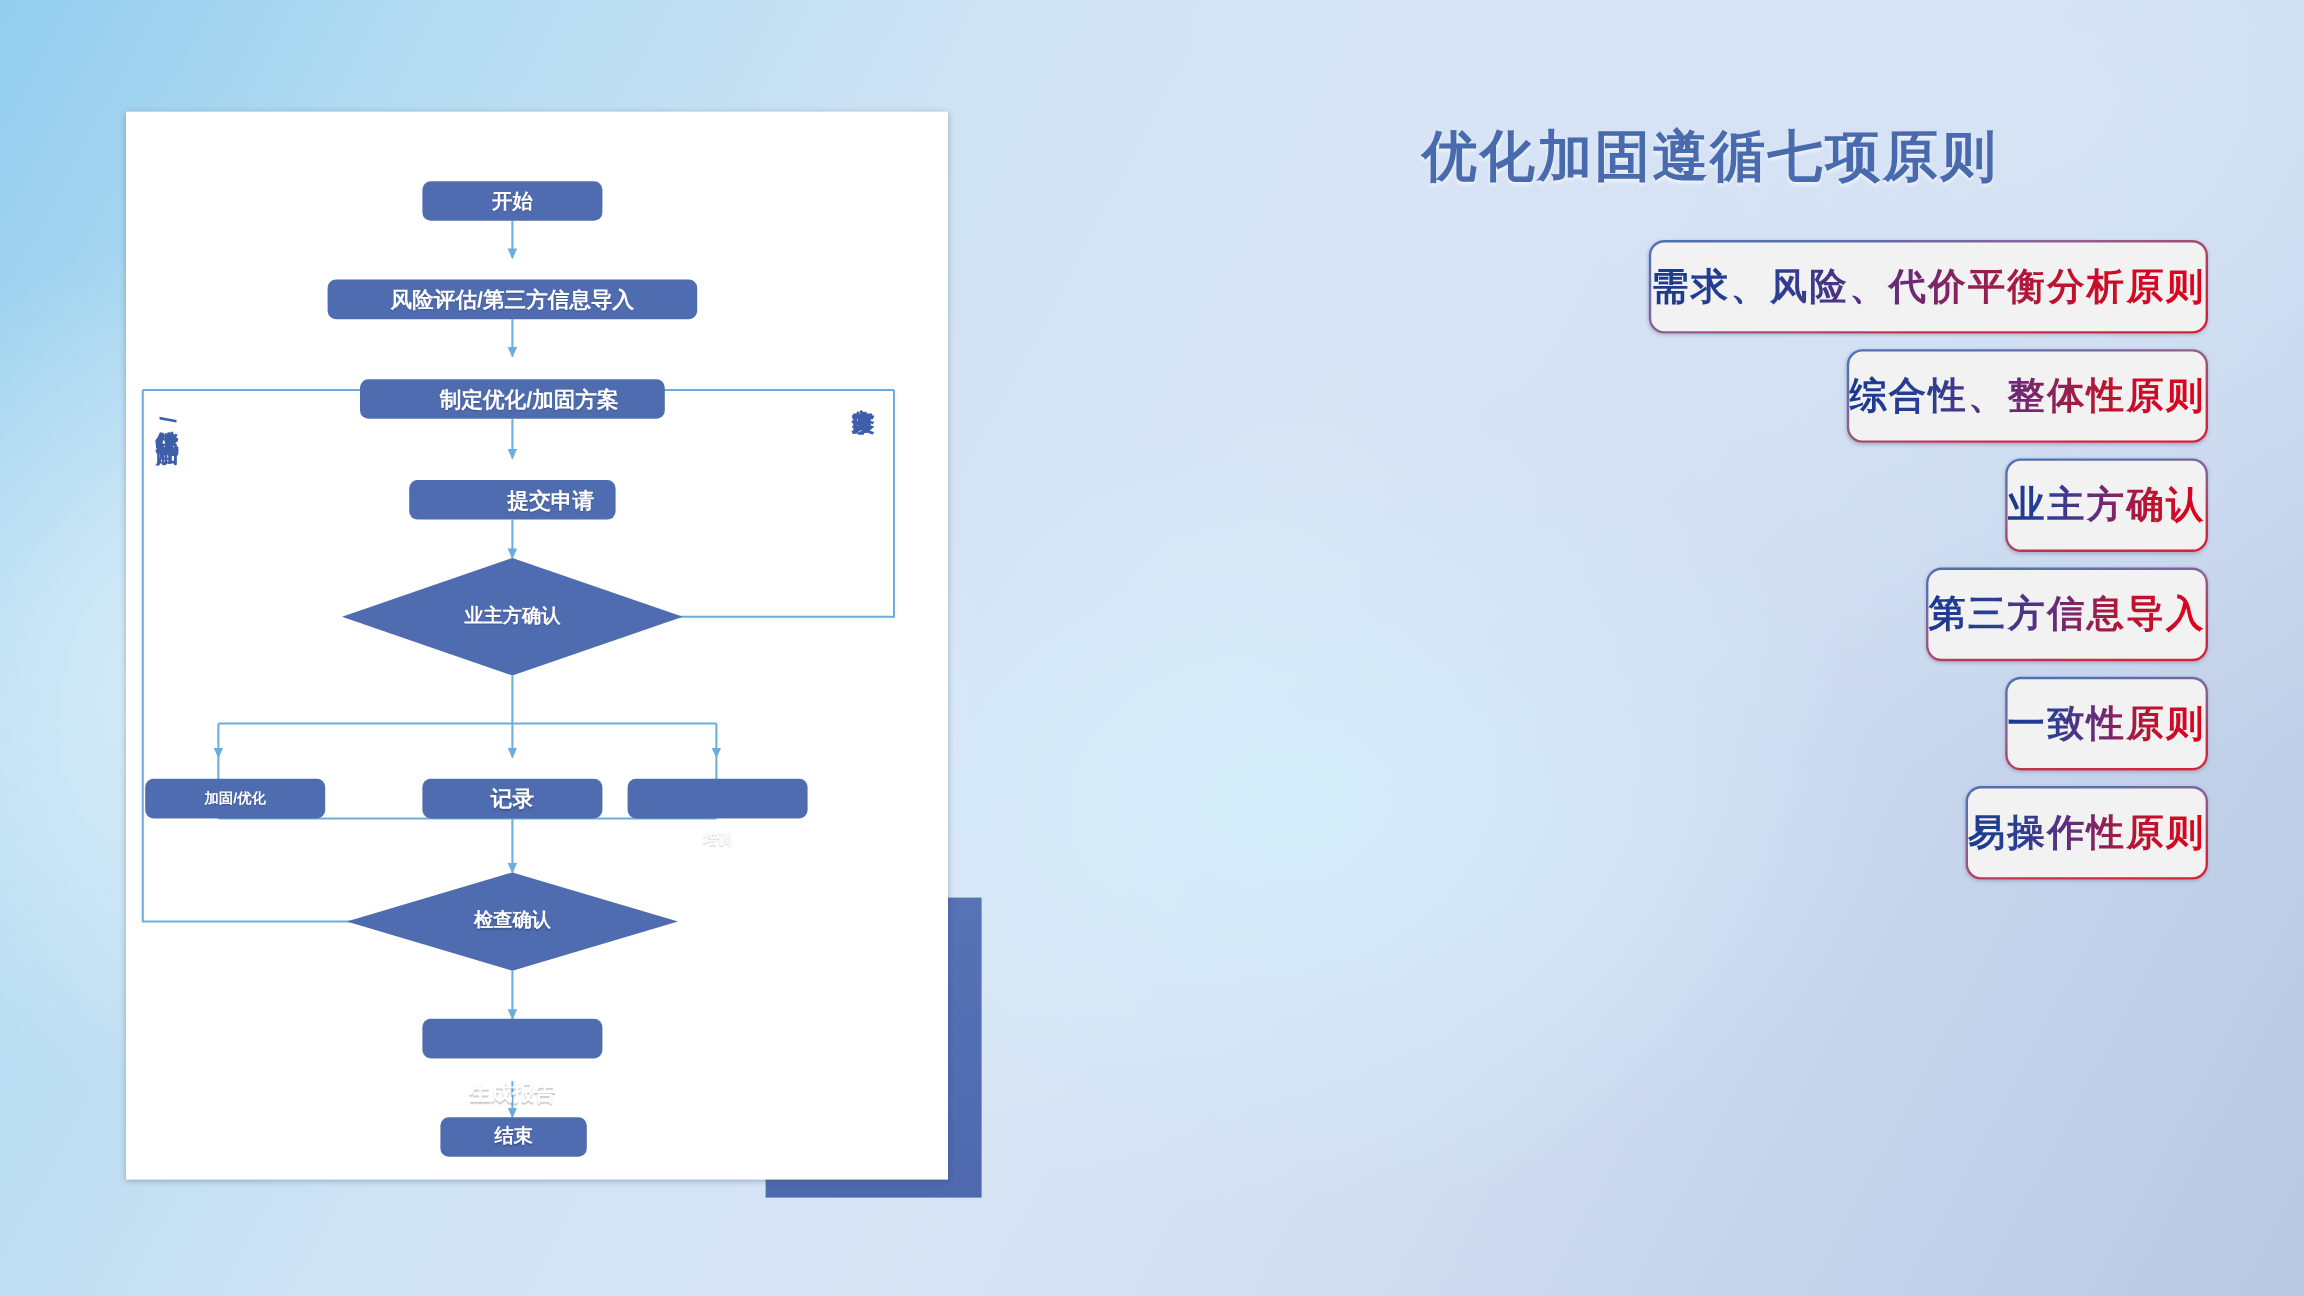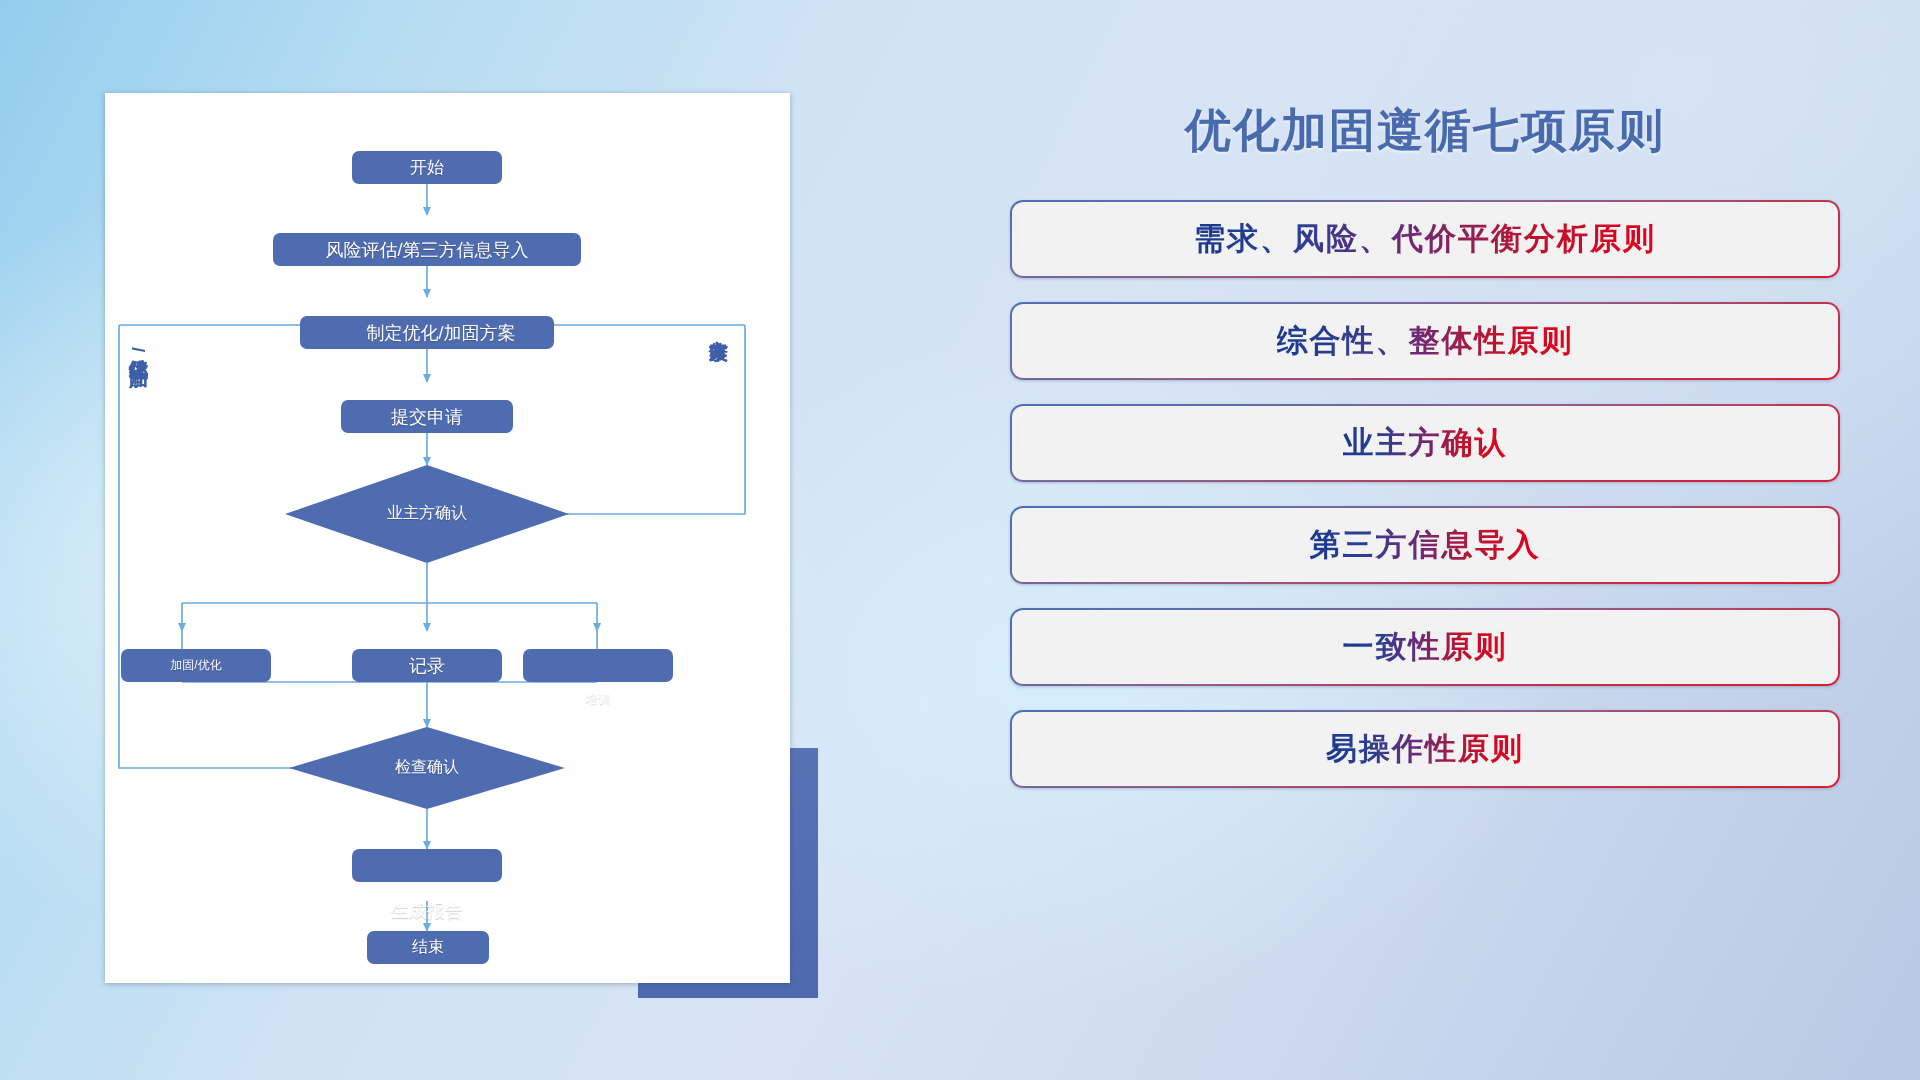--- a/index.html
+++ b/index.html
@@ -36,21 +36,21 @@
     width: 685px; height: 890px;
     background: #ffffff;
     box-shadow: 0 1px 5px rgba(40,60,100,0.35);
   }
   #flow-svg { position: absolute; left: 0; top: 0; }
 
   .fc-label {
     position: absolute;
     display: flex; align-items: center; justify-content: center;
     color: #ffffff;
-    font-weight: normal;
+    font-weight: bold;
     white-space: nowrap;
     pointer-events: none;
     text-shadow: 0 1px 1px rgba(0,0,0,0.22);
   }
 
   .vlabel {
     position: absolute;
     writing-mode: vertical-rl;
     text-orientation: upright;
     color: #3d5fa8;
@@ -72,21 +72,22 @@
     font-size: 46px;
     font-weight: bold;
     color: #4a6aae;
     letter-spacing: 2px;
     text-shadow: 0 2px 3px rgba(255,255,255,0.6);
     margin-bottom: 38px;
   }
   #principle-list {
     display: flex;
     flex-direction: column;
-    gap: 24px;
+    gap: 13px;
+    align-items: flex-end;
   }
   .principle-box {
     position: relative;
     height: 74px;
     border-radius: 13px;
     padding: 2px;
     background: linear-gradient(168deg, #4f6fb4 0%, #5a6fae 18%, #8e5f8f 44%, #c03450 70%, #d81e33 100%);
     box-shadow: 0 1px 3px rgba(40,60,100,0.25);
   }
   .principle-inner {
@@ -176,21 +177,21 @@
         <rect x="418" y="556" width="150" height="33" rx="7" fill="#4f6cb0"></rect>
         <polygon points="322,634 460,675 322,716 184,675" fill="#4f6cb0"></polygon>
         <rect x="247" y="756" width="150" height="33" rx="7" fill="#4f6cb0"></rect>
         <rect x="262" y="838" width="122" height="33" rx="7" fill="#4f6cb0"></rect>
       </g>
     </svg>
 
     <div class="fc-label" style="left:247px; top:58px; width:150px; height:33px; font-size:17px;">开始</div>
     <div class="fc-label" style="left:168px; top:140px; width:308px; height:33px; font-size:18px;">风险评估/第三方信息导入</div>
     <div class="fc-label" style="left:195px; top:223px; width:254px; height:33px; font-size:18px;margin-left:14px;">制定优化/加固方案</div>
-    <div class="fc-label" style="left:236px; top:307px; width:172px; height:33px; font-size:18px;">提交申请</div>
+    <div class="fc-label" style="left:236px; top:307px; width:172px; height:33px; font-size:18px;padding-left:32px;">提交申请</div>
     <div class="fc-label" style="left:222px; top:404px; width:200px; height:33px; font-size:16px;">业主方确认</div>
     <div class="fc-label" style="left:16px;  top:556px; width:150px; height:33px; font-size:12px;">加固/优化</div>
     <div class="fc-label" style="left:247px; top:556px; width:150px; height:33px; font-size:18px;">记录</div>
     <div class="fc-label" style="left:418px; top:556px; width:150px; height:44px; font-size:12px;margin-top:28px;">培训</div>
     <div class="fc-label" style="left:232px; top:658px; width:180px; height:33px; font-size:16px;">检查确认</div>
     <div class="fc-label" style="left:247px; top:801px; width:150px; height:33px; font-size:18px;">生成报告</div>
     <div class="fc-label" style="left:262px; top:838px; width:122px; height:33px; font-size:16px;">结束</div>
 
     <div class="vlabel slashy" style="left:24px; top:250px; height:150px;">继续优化/加固</div>
     <div class="vlabel" style="left:604px; top:232px; height:120px;">方案修改</div>

